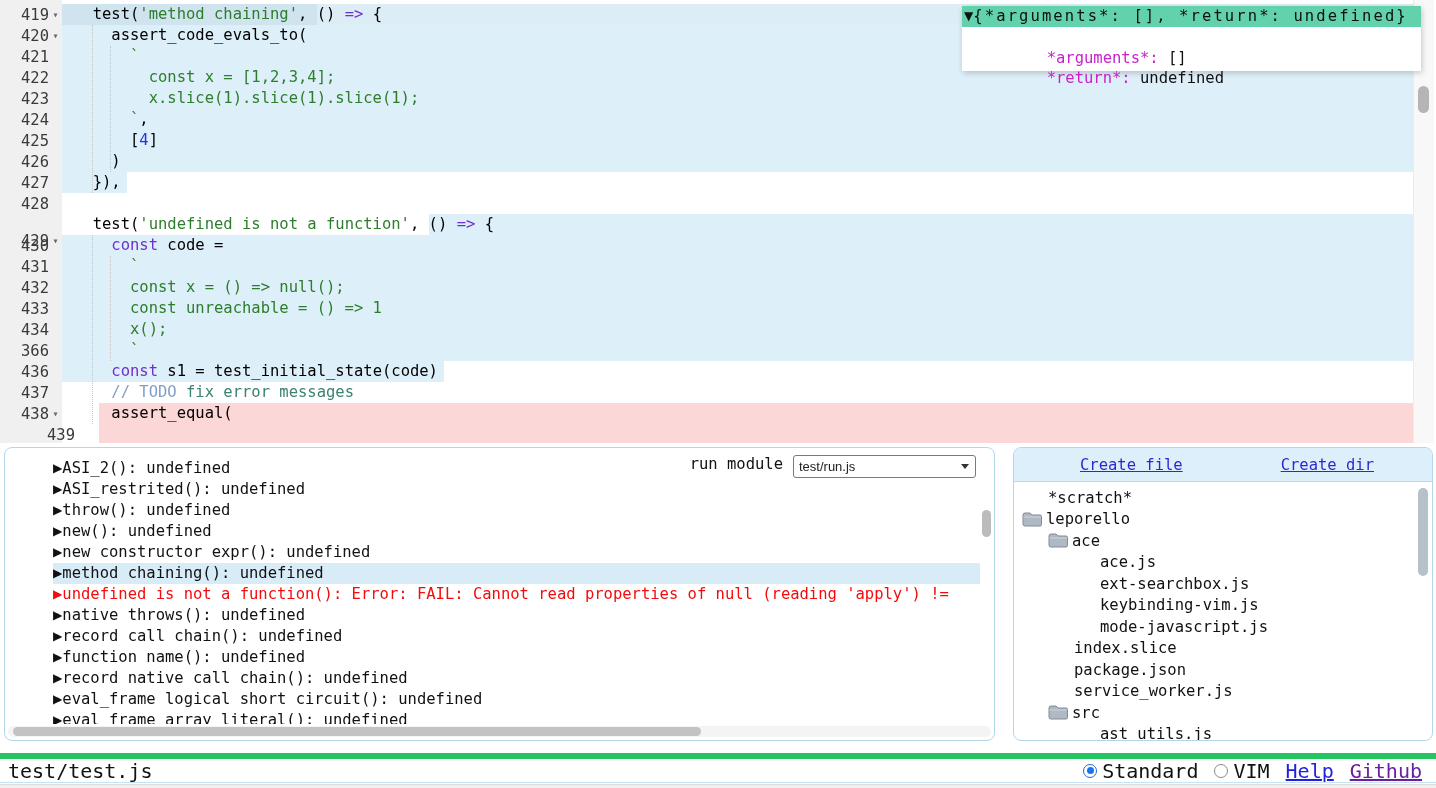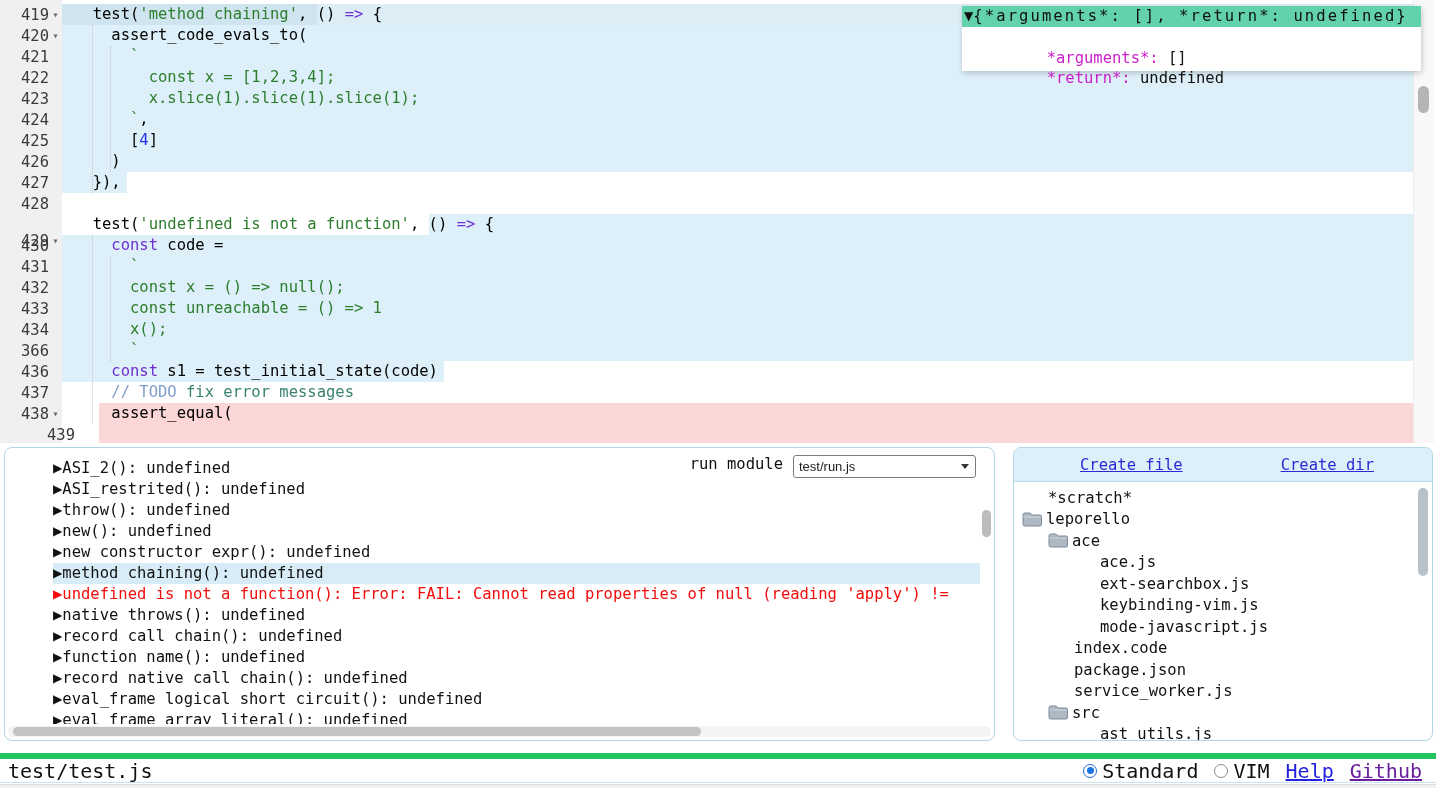--- a/index.html
+++ b/index.html
@@ -294,21 +294,21 @@
             <path d="M1.5 5 h17" stroke="#cfd7de" fill="none"></path>
           </svg></span><span>leporello</span></div>
       <div class="t-row" style="padding-left: 34px;"><span class="t-icon"><svg width="20" height="15" viewBox="0 0 20 15">
             <path d="M1 3 q0-2 2-2 h5 l2 2 h8 q1.5 0 1.5 1.5 v8 q0 1.5 -1.5 1.5 h-15 q-2 0 -2 -2 z" fill="#aeb9c4" stroke="#7e8b98"></path>
             <path d="M1.5 5 h17" stroke="#cfd7de" fill="none"></path>
           </svg></span><span>ace</span></div>
       <div class="t-row" style="padding-left: 86px;"><span>ace.js</span></div>
       <div class="t-row" style="padding-left: 86px;"><span>ext-searchbox.js</span></div>
       <div class="t-row" style="padding-left: 86px;"><span>keybinding-vim.js</span></div>
       <div class="t-row" style="padding-left: 86px;"><span>mode-javascript.js</span></div>
-      <div class="t-row" style="padding-left: 60px;"><span>index.code</span></div>
+      <div class="t-row" style="padding-left: 60px;"><span>index.slice</span></div>
       <div class="t-row" style="padding-left: 60px;"><span>package.json</span></div>
       <div class="t-row" style="padding-left: 60px;"><span>service_worker.js</span></div>
       <div class="t-row" style="padding-left: 34px;"><span class="t-icon"><svg width="20" height="15" viewBox="0 0 20 15">
             <path d="M1 3 q0-2 2-2 h5 l2 2 h8 q1.5 0 1.5 1.5 v8 q0 1.5 -1.5 1.5 h-15 q-2 0 -2 -2 z" fill="#aeb9c4" stroke="#7e8b98"></path>
             <path d="M1.5 5 h17" stroke="#cfd7de" fill="none"></path>
           </svg></span><span>src</span></div>
       <div class="t-row" style="padding-left: 86px;"><span>ast_utils.js</span></div>
     </div>
   <div class="rv-scroll">
     <div class="thumb"></div>

